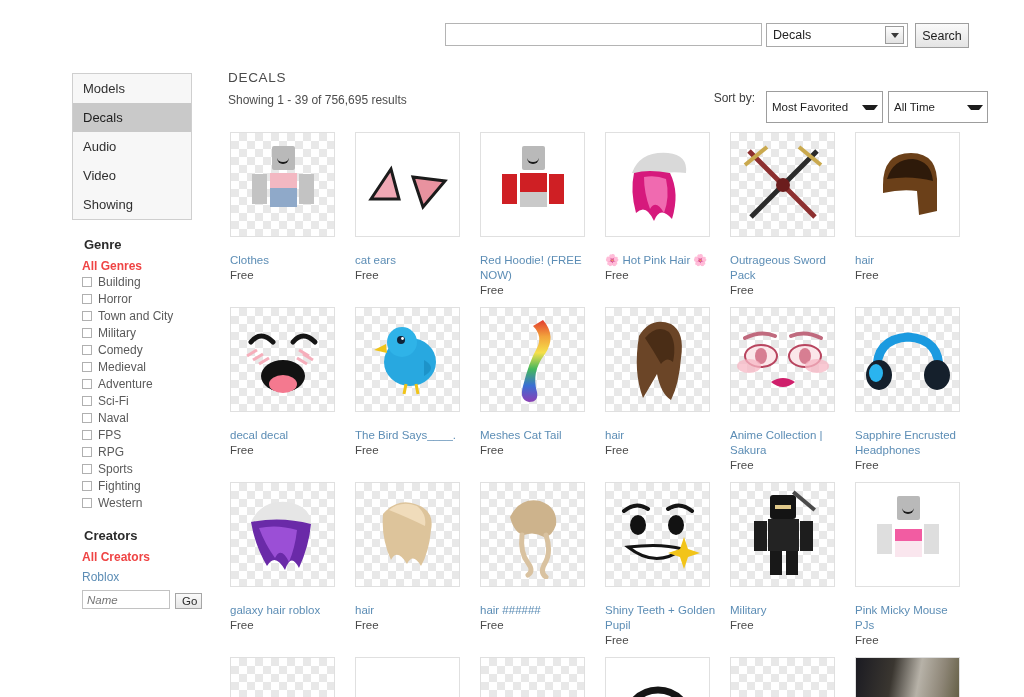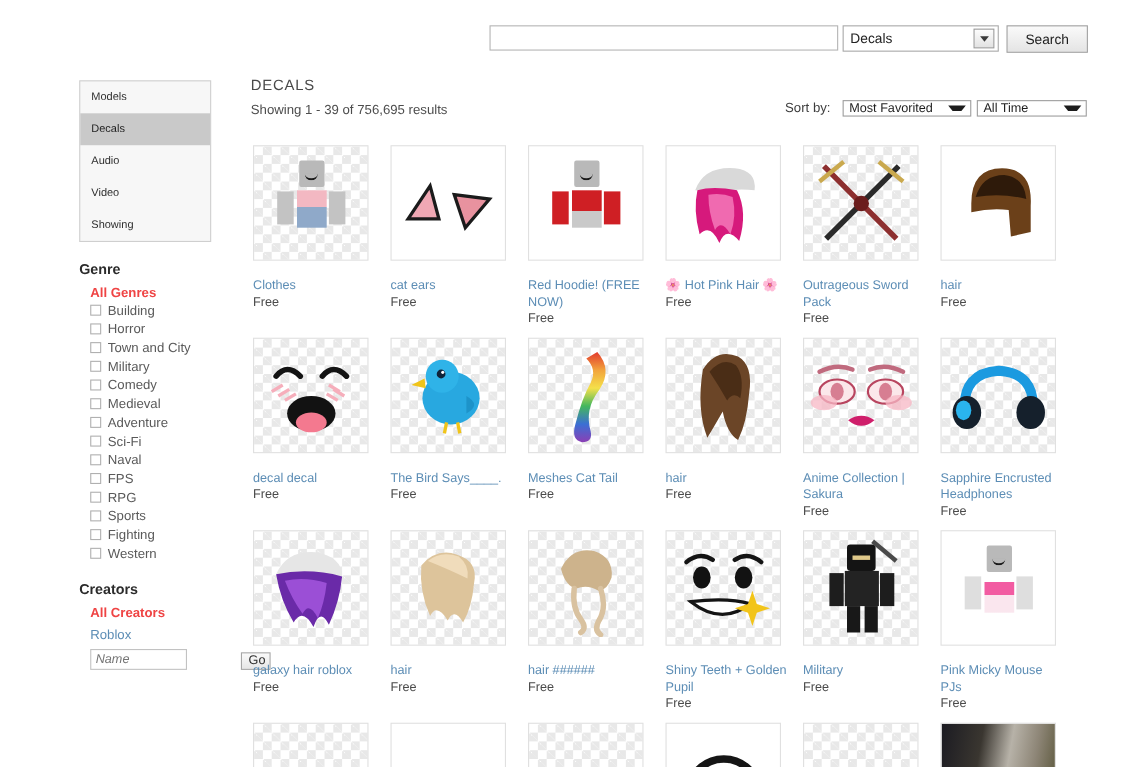--- a/index.html
+++ b/index.html
@@ -51,21 +51,21 @@
     display: flex; align-items: center; justify-content: center;
   }
   .dd-btn .caret {
     width: 0; height: 0;
     border-left: 4px solid transparent;
     border-right: 4px solid transparent;
     border-top: 5px solid #3a3a3a;
   }
   .search-btn {
     position: absolute; left: 915px; top: 23px;
-    width: 74px; height: 25px;
+    width: 54px; height: 25px;
     border: 1px solid #9e9e9e;
     background: linear-gradient(#fafafa, #e4e4e4);
     font-family: "Liberation Sans", sans-serif;
     font-size: 12.5px;
     color: #1d1d1d;
     cursor: pointer;
   }
 
   
   .sidebar {
@@ -74,41 +74,42 @@
   }
   .catnav {
     width: 120px;
     border: 1px solid #cfcfcf;
     background: #f7f7f7;
   }
   .catnav-item {
     height: 29px;
     line-height: 29px;
     padding-left: 10px;
-    font-size: 10px;
+    font-size: 13px;
     color: #2f2f2f;
     cursor: pointer;
   }
   .catnav-item.active {
     background: #c9c9c9;
     color: #1f1f1f;
   }
 
   .filters-title {
     margin-top: 23px;
     font-size: 24px;
     font-weight: normal;
     color: #2d2d2d;
     letter-spacing: 0.2px;
   }
   .facet-title {
     margin-top: 17px;
     font-size: 13px;
     font-weight: bold;
     color: #2b2b2b;
+    margin-left: 12px;
   }
   .facet-all {
     margin-top: 7px;
     margin-left: 10px;
     font-size: 12px;
     font-weight: bold;
     color: #ef4444;
   }
   .checkrow {
     margin-left: 10px;
@@ -126,21 +127,21 @@
     flex: none;
   }
   .creators-link {
     margin-top: 6px; margin-left: 10px;
     font-size: 12px;
     color: #5c8db5;
     cursor: pointer;
   }
   .creator-row {
     margin-top: 6px; margin-left: 10px;
-    display: flex; align-items: flex-end; gap: 44px;
+    display: flex; align-items: flex-end;
   }
   .creator-input {
     width: 88px; height: 19px;
     border: 1px solid #c2c2c2;
     background: #ffffff;
     font-family: "Liberation Sans", sans-serif;
     font-size: 11.5px;
     font-style: italic;
     color: #7d7d7d;
     padding: 0 4px;
@@ -175,21 +176,21 @@
   .sortbar {
     position: absolute; right: 0; top: 21px;
     display: flex; align-items: flex-start; margin-left: 16px;
   }
   .sortbar .lbl {
     font-size: 12px;
     color: #3d3d3d;
     margin-right: 6px;
   }
   .select-box {
-    height: 15px;
+    height: 32px;
     border: 1px solid #9d9d9d;
     background: #ffffff;
     display: flex; align-items: center;
     font-size: 11.5px;
     color: #1e1e1e;
     padding: 0 4px 0 5px;
     margin-left: 5px;
     cursor: pointer;
   }
   .select-box .txt { white-space: nowrap; }

